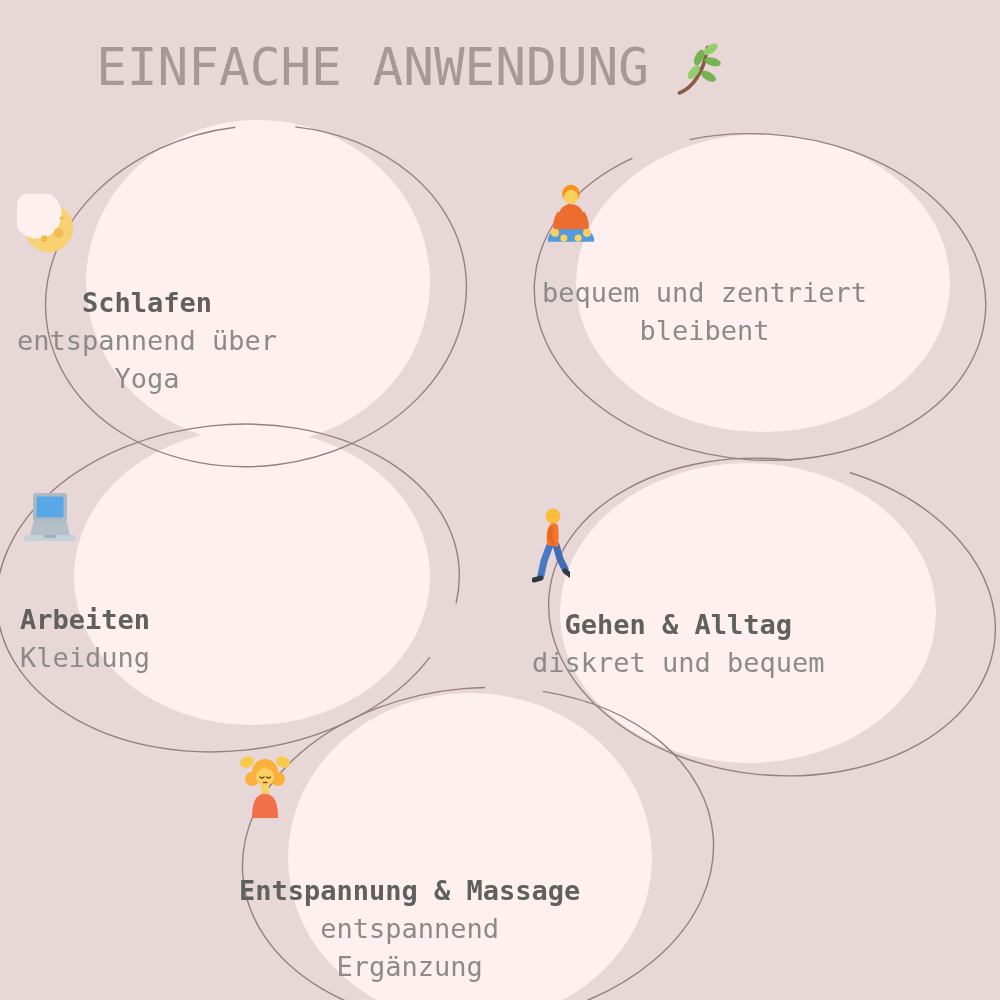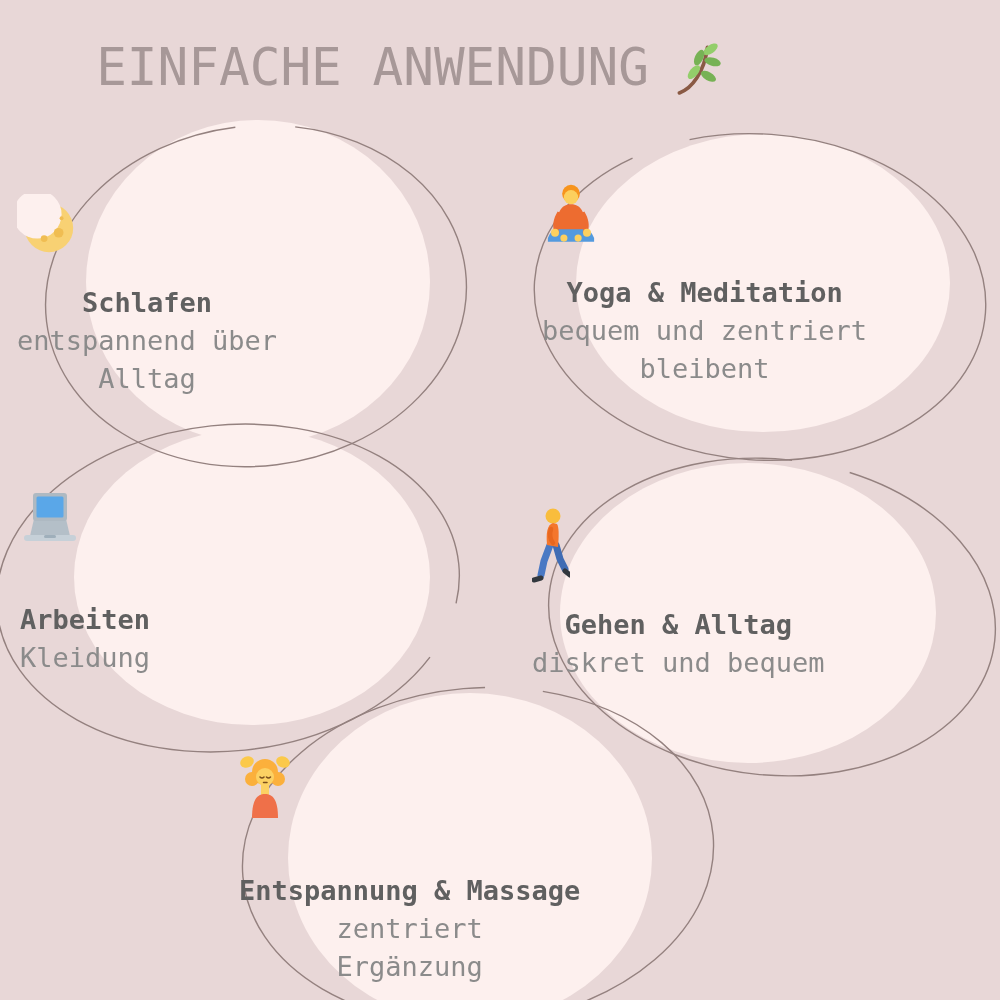--- a/index.html
+++ b/index.html
@@ -71,39 +71,38 @@
   <svg width="62" height="62" viewBox="0 0 64 64">
     <circle cx="33" cy="35" r="25" fill="#f8d173"></circle>
     <circle cx="21" cy="21" r="25" fill="#fdf0ee"></circle>
     <circle cx="43" cy="40" r="5" fill="#f0bd52"></circle>
     <circle cx="28" cy="46" r="3.5" fill="#f0bd52"></circle>
     <circle cx="46" cy="25" r="2" fill="#f0bd52"></circle>
   </svg>
   <div class="card-text-block">
     <div class="card-text card-title">Schlafen</div>
     <div class="card-text card-sub">entspannend über</div>
-    <div class="card-text card-sub">Alltag</div>
+    <div class="card-text card-sub">Yoga</div>
   </div>
 </div>
 
 <div class="card" id="card-1">
   <svg width="58" height="64" viewBox="0 0 64 72">
     <path d="M6 62 C 10 52 20 44 32 44 C 44 44 54 52 58 62 L58 66 L6 66 Z" fill="#539ade"></path>
     <circle cx="32" cy="12" r="10" fill="#f7941d"></circle>
     <circle cx="32" cy="16" r="8" fill="#fcd05e"></circle>
     <path d="M17 32 C 12 40 11 48 13 54 L19 56 C 16 48 18 40 21 34 Z" fill="#ed6c30"></path>
     <path d="M47 32 C 52 40 53 48 51 54 L45 56 C 48 48 46 40 43 34 Z" fill="#ed6c30"></path>
     <path d="M32 24 C 20 24 16 34 16 52 L48 52 C 48 34 44 24 32 24 Z" fill="#ed6c30"></path>
     <circle cx="14" cy="56" r="4.5" fill="#fcd05e"></circle>
     <circle cx="50" cy="56" r="4.5" fill="#fcd05e"></circle>
     <circle cx="24" cy="62" r="4" fill="#fcd05e"></circle>
     <circle cx="40" cy="62" r="4" fill="#fcd05e"></circle>
   </svg>
   <div class="card-text-block">
-    <div class="card-text card-title">Yoga &amp; Meditation</div>
     <div class="card-text card-sub">bequem und zentriert</div>
     <div class="card-text card-sub">bleibent</div>
   </div>
 </div>
 
 <div class="card" id="card-2">
   <svg width="60" height="54" viewBox="0 0 60 54">
     <path d="M14 28 L10 45 H50 L46 28 Z" fill="#b4bfc8"></path>
     <rect x="13" y="2" width="34" height="28" rx="3" fill="#aeb9c2"></rect>
     <rect x="16.5" y="5.5" width="27" height="21" rx="1.5" fill="#5aa7e8"></rect>
@@ -142,16 +141,16 @@
     <circle cx="39" cy="27" r="7" fill="#fbb03c"></circle>
     <rect x="22" y="32" width="8" height="12" fill="#fcd163"></rect>
     <circle cx="26" cy="25" r="9" fill="#fcd163"></circle>
     <path d="M21 25 q2 2 4 0" stroke="#7a4f1d" stroke-width="1.6" fill="none" stroke-linecap="round"></path>
     <path d="M27.5 25 q2 2 4 0" stroke="#7a4f1d" stroke-width="1.6" fill="none" stroke-linecap="round"></path>
     <path d="M24.5 30.5 h3.5" stroke="#7a4f1d" stroke-width="1.5" stroke-linecap="round"></path>
     <path d="M13 66 C 13 48 18 42 26 42 C 34 42 39 48 39 66 Z" fill="#ef7049"></path>
   </svg>
   <div class="card-text-block">
     <div class="card-text card-title">Entspannung &amp; Massage</div>
-    <div class="card-text card-sub">zentriert</div>
+    <div class="card-text card-sub">entspannend</div>
     <div class="card-text card-sub">Ergänzung</div>
   </div>
 </div>
 
 </body></html>

